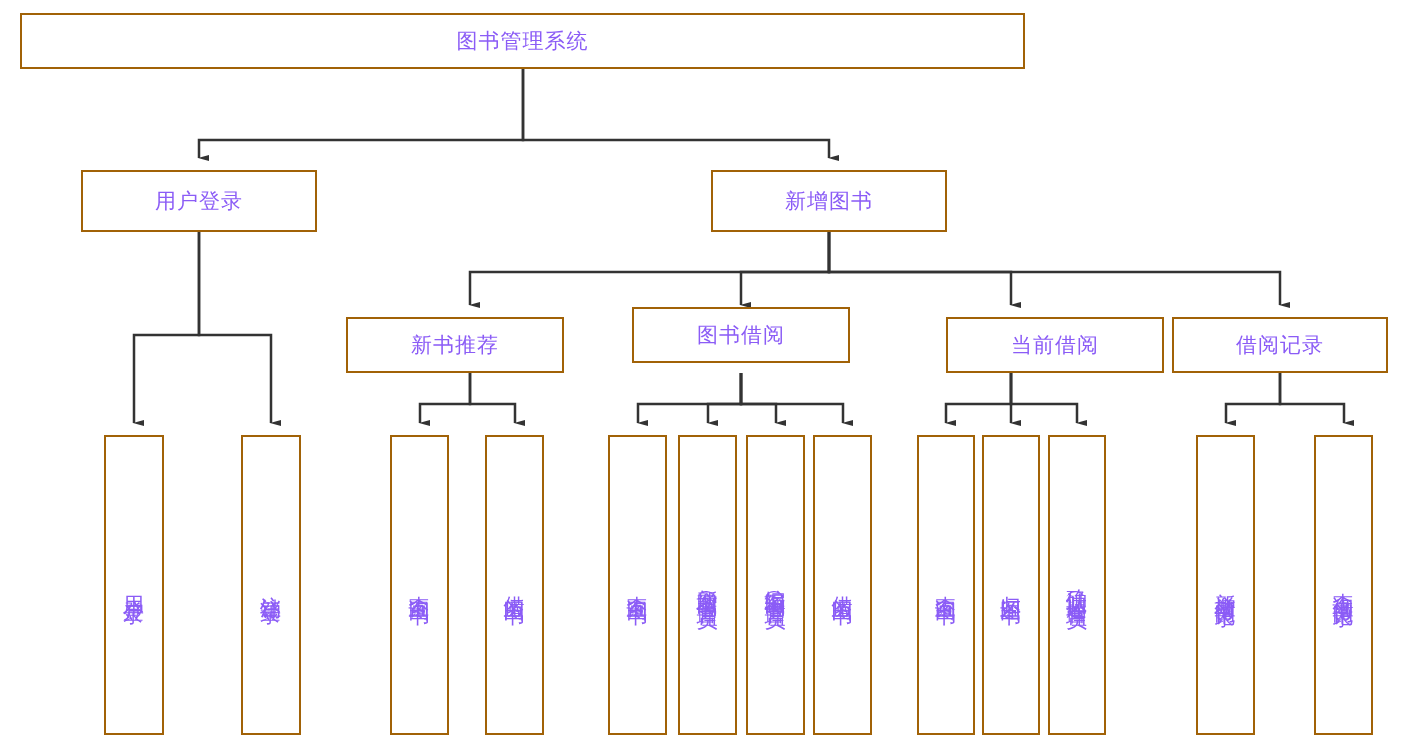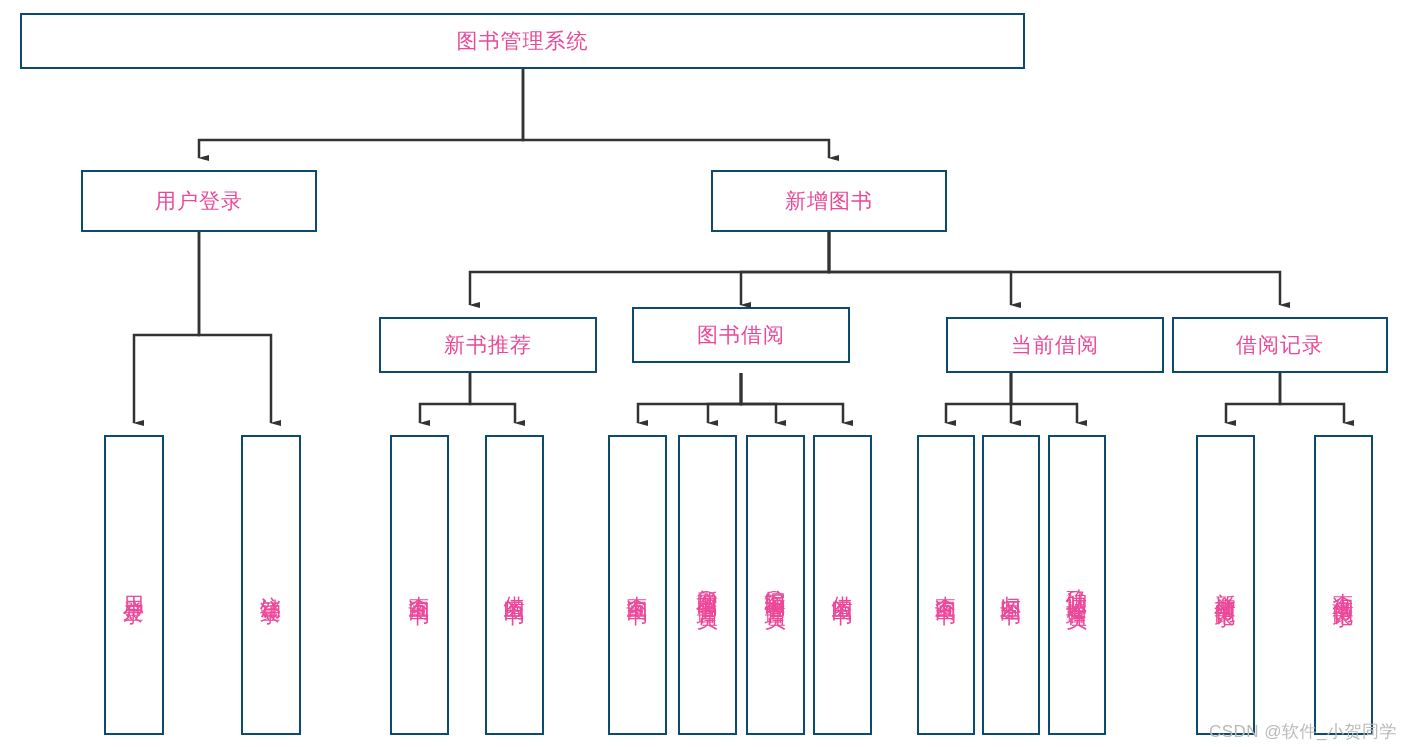--- a/index.html
+++ b/index.html
@@ -22,25 +22,25 @@
     left: 0;
     top: 0;
     width: 1405px;
     height: 747px;
     pointer-events: none;
   }
   .node {
     position: absolute;
     box-sizing: border-box;
     background: #ffffff;
-    border: 2px solid #0c4a6e;
+    border: 2px solid #a16207;
     display: flex;
     align-items: center;
     justify-content: center;
-    color: #ec4899;
+    color: #8b5cf6;
   }
   .node.h {
     font-size: 21px;
     letter-spacing: 1px;
   }
   .node.v {
     font-size: 21px;
   }
   .node.v .vtext {
     writing-mode: vertical-rl;
@@ -97,21 +97,21 @@
   <div id="node-layer">
       <div class="node h" style="left: 20px; top: 13px; width: 1005px; height: 56px;">
         <span class="htext">图书管理系统</span>
       </div>
       <div class="node h" style="left: 81px; top: 170px; width: 236px; height: 62px;">
         <span class="htext">用户登录</span>
       </div>
       <div class="node h" style="left: 711px; top: 170px; width: 236px; height: 62px;">
         <span class="htext">新增图书</span>
       </div>
-      <div class="node h" style="left: 379px; top: 317px; width: 218px; height: 56px;">
+      <div class="node h" style="left: 346px; top: 317px; width: 218px; height: 56px;">
         <span class="htext">新书推荐</span>
       </div>
       <div class="node h" style="left: 632px; top: 307px; width: 218px; height: 56px;">
         <span class="htext">图书借阅</span>
       </div>
       <div class="node h" style="left: 902px; top: 317px; width: 218px; height: 56px; margin-left: 44px;">
         <span class="htext">当前借阅</span>
       </div>
       <div class="node h" style="left: 1172px; top: 317px; width: 216px; height: 56px;">
         <span class="htext">借阅记录</span>
@@ -149,14 +149,13 @@
       <div class="node v" style="left: 1048px; top: 435px; width: 58px; height: 300px;">
         <span class="vtext">确认归还（管理员）</span>
       </div>
       <div class="node v" style="left: 1196px; top: 435px; width: 59px; height: 300px;">
         <span class="vtext">新增借阅记录</span>
       </div>
       <div class="node v" style="left: 1314px; top: 435px; width: 59px; height: 300px;">
         <span class="vtext">查询借阅记录</span>
       </div>
     </div>
-  <div id="watermark">CSDN @软件_小贺同学</div>
 </div>
 
 </body></html>

